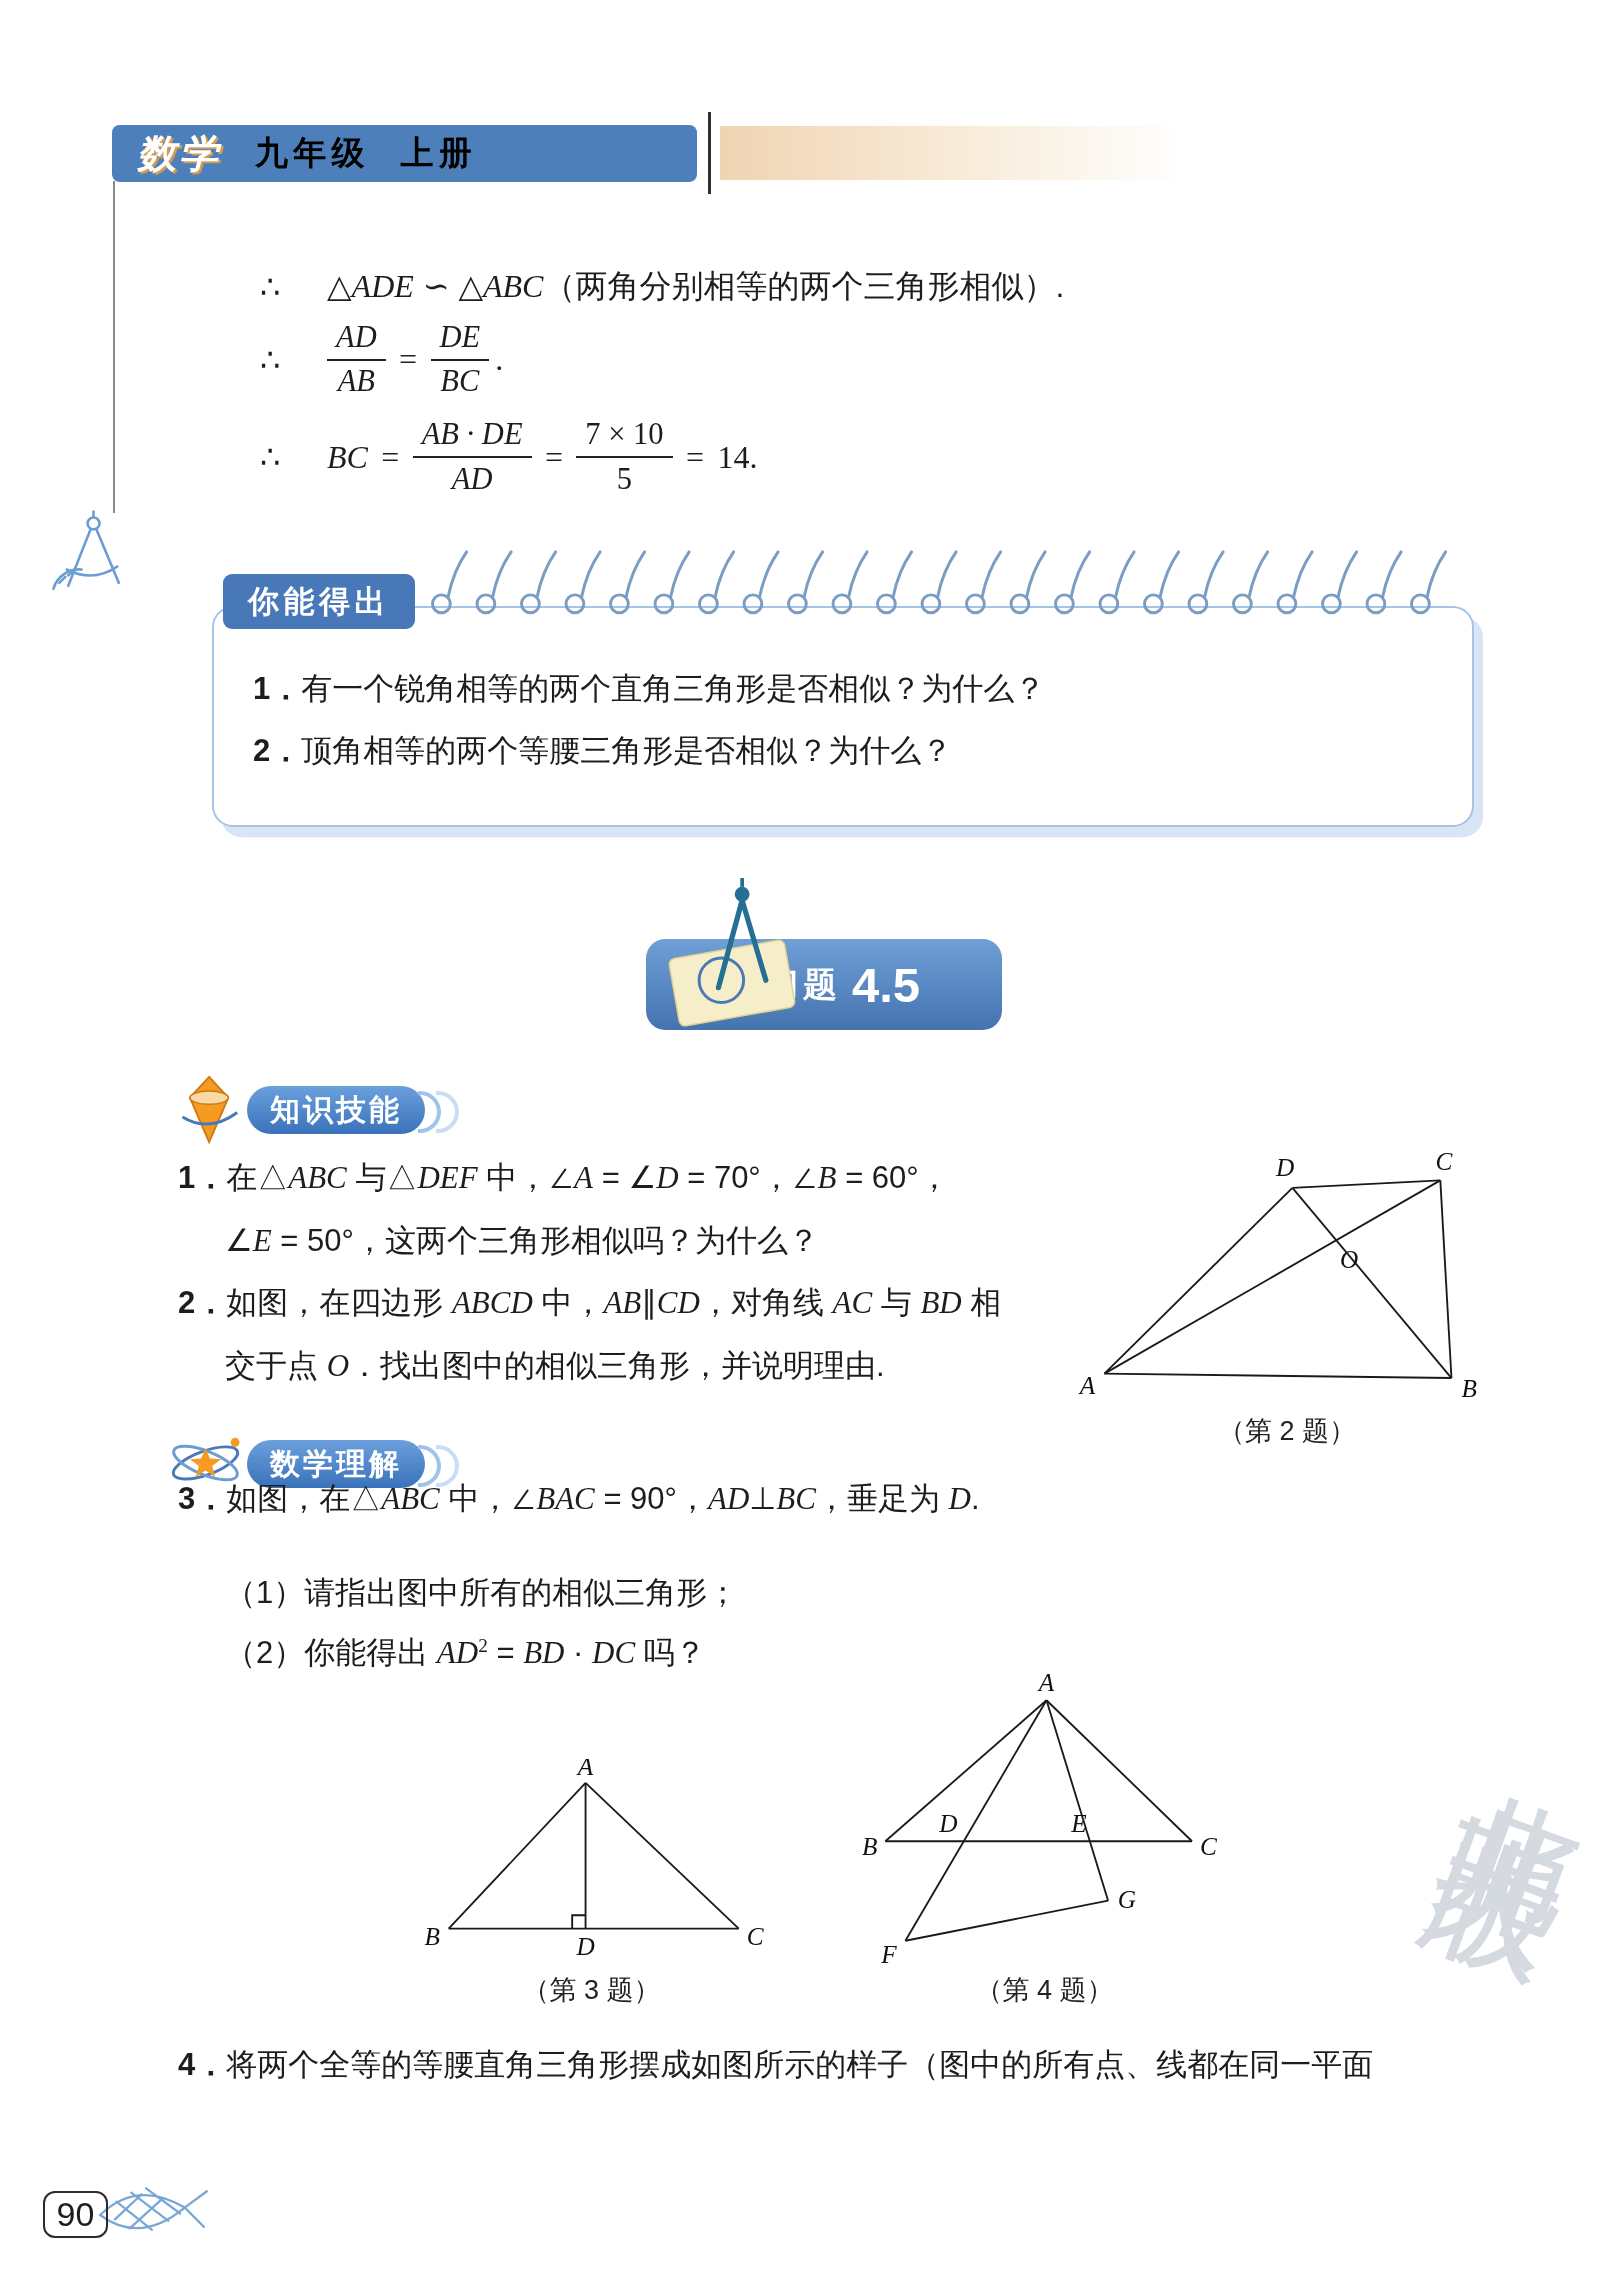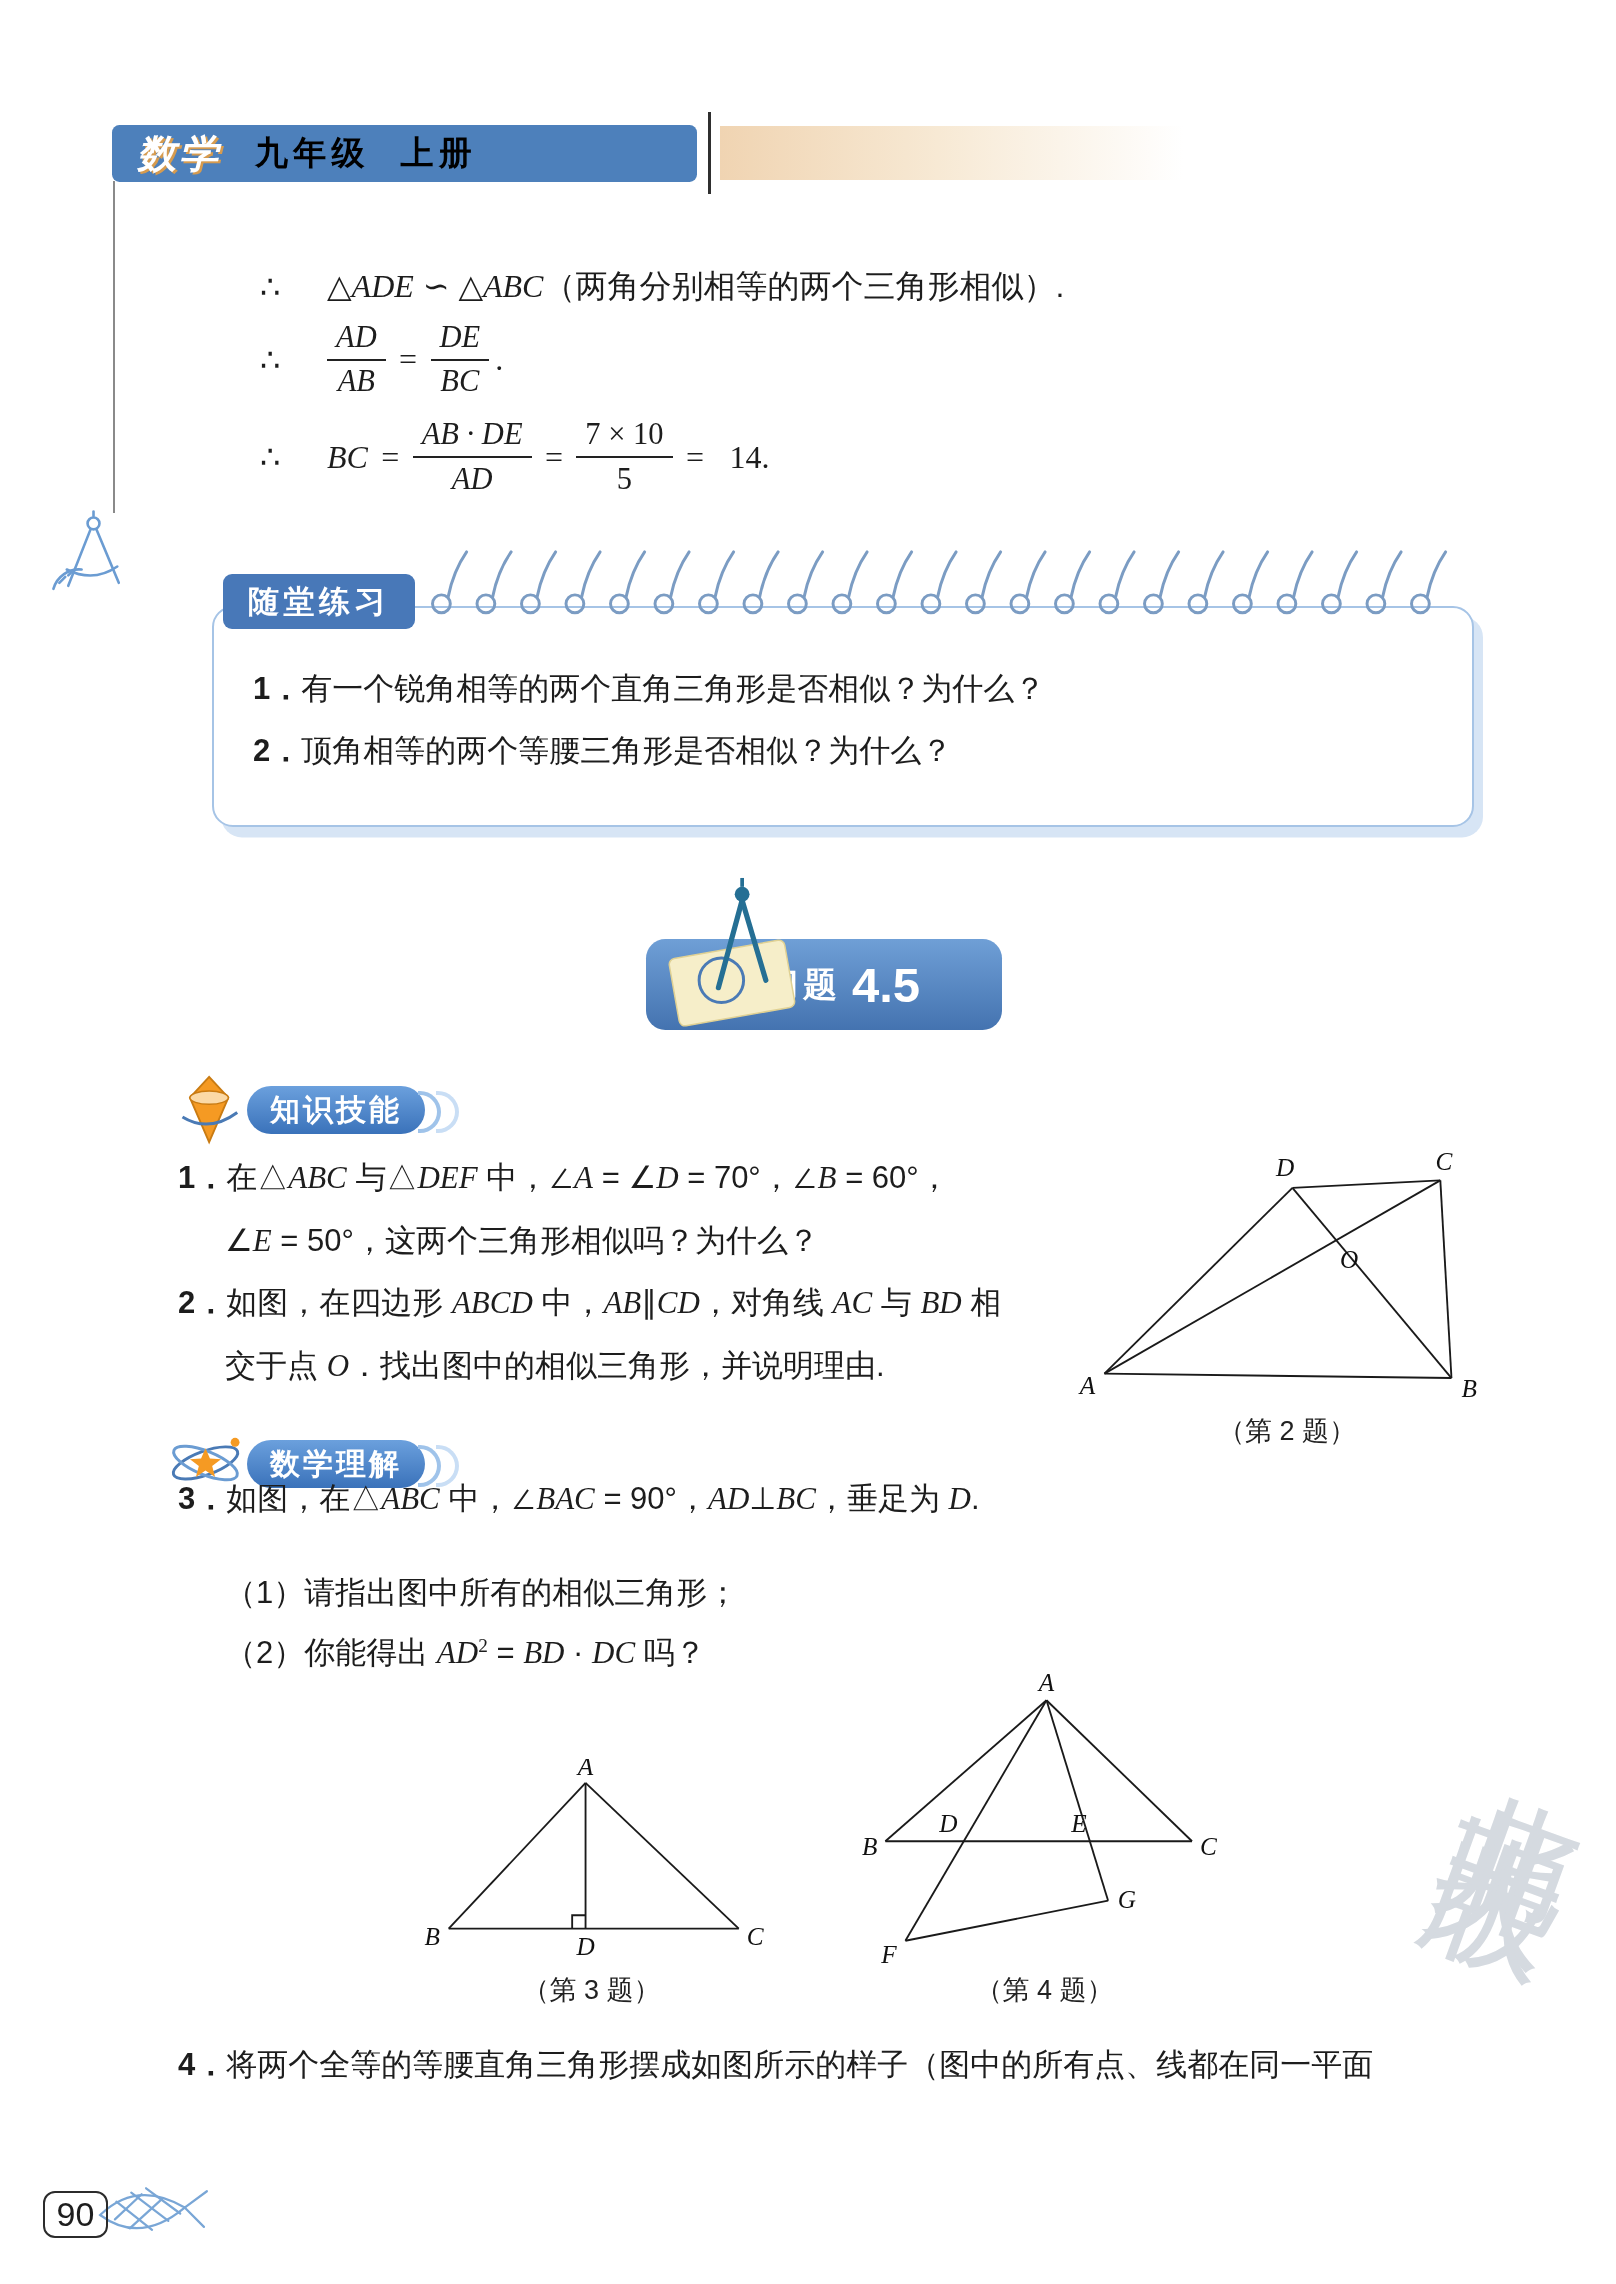--- a/index.html
+++ b/index.html
@@ -18,21 +18,21 @@
   .margin-rule{position:absolute;left:113px;top:181px;width:2.2px;height:332px;background:#8a8a8a;z-index:1;}
   .compass-margin{position:absolute;left:43px;top:510px;z-index:1;}
 
   
   .deriv{position:absolute;display:flex;align-items:center;font-size:32px;color:#1d1d1d;z-index:2;white-space:nowrap;}
   .deriv .tf{width:67px;flex:0 0 auto;}
   .row1{left:260px;top:265px;}
   .row2{left:260px;top:315px;height:89px;}
   .row3{left:260px;top:411px;height:92px;}
   .mathvar{font-family:"Liberation Serif",serif;font-style:italic;}
-  .serif{font-family:"Liberation Serif",serif;margin-left:12px;}
+  .serif{font-family:"Liberation Serif",serif;}
   .op{margin:0 13.4px;font-family:"Liberation Serif",serif;}
   .frac{display:inline-flex;flex-direction:column;align-items:center;font-size:30.5px;line-height:1.15;
     font-family:"Liberation Serif",serif;}
   .frac .fn{padding:0 9px 3.7px;border-bottom:2.2px solid #222;}
   .frac .fd{padding-top:3.7px;}
   .math-frac .fn,.math-frac .fd{font-style:italic;}
   .tail{margin-left:6px;}
 
   
   .rich .math,.math{font-family:"Liberation Serif",serif;font-style:italic;}
@@ -193,21 +193,21 @@
       <use href="#coil" x="840"></use>
       <use href="#coil" x="900"></use>
     <use href="#coil" x="960"></use>
       <use href="#coil" x="1020"></use>
       <use href="#coil" x="1080"></use>
       <use href="#coil" x="1140"></use>
     <use href="#coil" x="1200"></use>
       <use href="#coil" x="1260"></use>
       <use href="#coil" x="1320"></use>
   </svg>
-  <div class="practice-label">随堂练习</div>
+  <div class="practice-label">你能得出</div>
   <div class="practice-item pi1 rich"><span class="bold">1．</span><span>有一个锐角相等的两个直角三角形是否相似？为什么？</span></div>
   <div class="practice-item pi2 rich"><span class="bold">2．</span><span>顶角相等的两个等腰三角形是否相似？为什么？</span></div>
 
   <div class="exercise-badge">
     <span class="ex-prefix">习题</span>
     <span class="ex-num">4.5</span>
   </div>
   <svg class="badge-icon" width="156" height="152" viewBox="0 0 210 205">
     <g transform="rotate(-10 105 150)">
       <rect x="28" y="100" width="158" height="92" rx="8" fill="#f6eec9" stroke="#e0d193" stroke-width="2"></rect>

